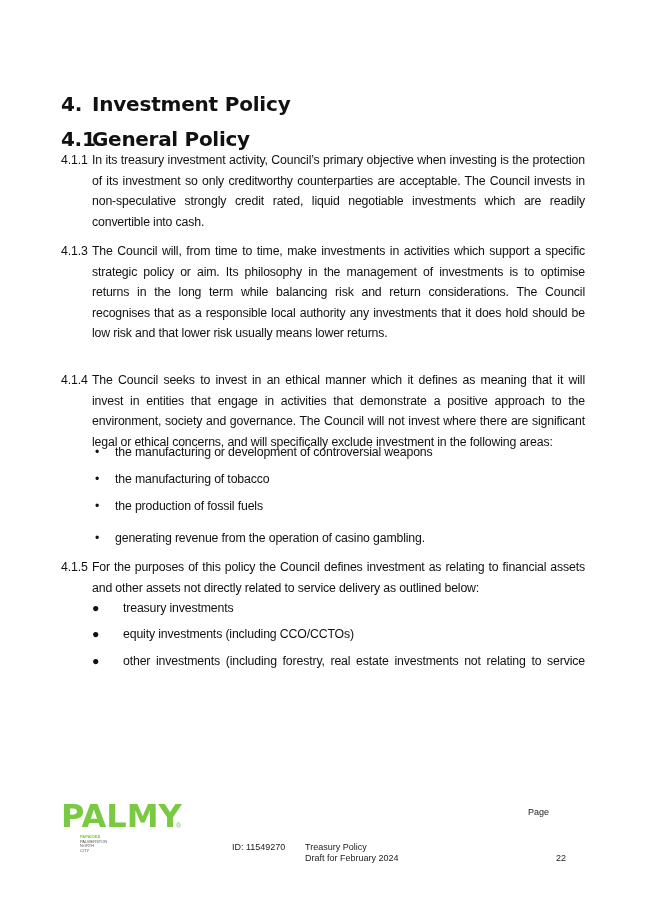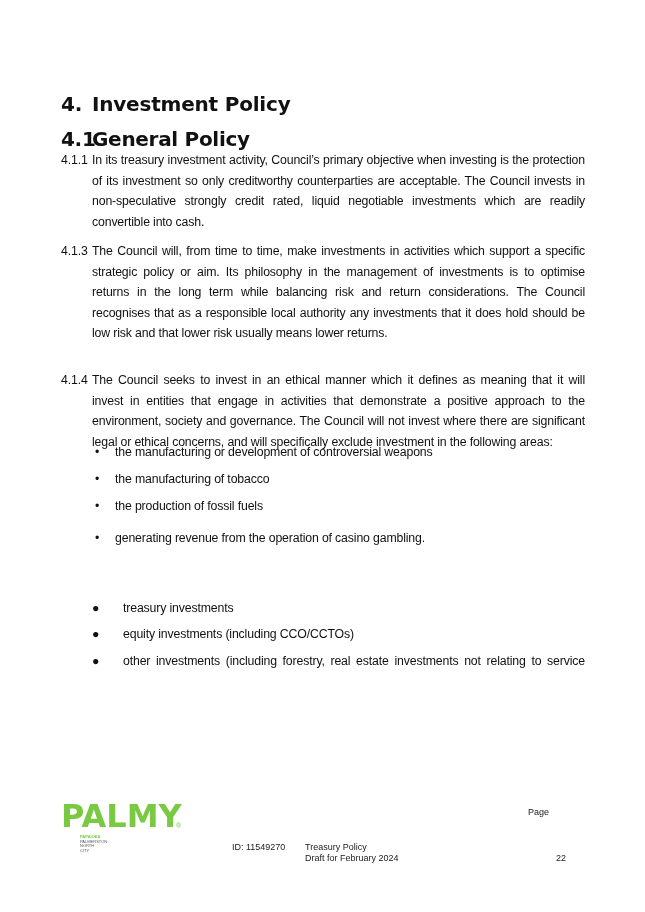--- a/index.html
+++ b/index.html
@@ -154,20 +154,24 @@
   </div>
   <div class="bullet b1" style="top:499px;">
     <span class="dot">•</span>
     <span class="text">the production of fossil fuels</span>
   </div>
   <div class="bullet b1" style="top:531px;">
     <span class="dot">•</span>
     <span class="text">generating revenue from the operation of casino gambling.</span>
   </div>
 
+  <div class="para" style="top:557px;">
+    <span class="pnum">4.1.5</span>
+    <span>For the purposes of this policy the Council defines investment as relating to financial assets and other assets not directly related to service delivery as outlined below:</span>
+  </div>
 
   <div class="bullet b2" style="top:601px;">
     <span class="dot">●</span>
     <span class="text">treasury investments</span>
   </div>
   <div class="bullet b2" style="top:627px;">
     <span class="dot">●</span>
     <span class="text">equity investments (including CCO/CCTOs)</span>
   </div>
   <div class="bullet b2 b2-last" style="top:654px;">

